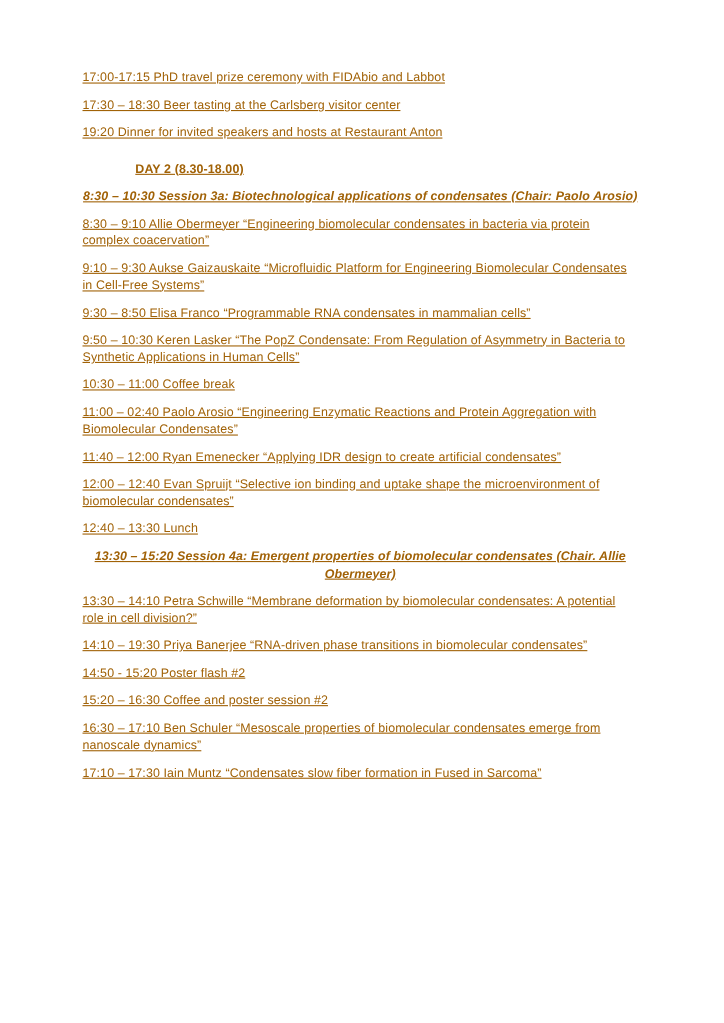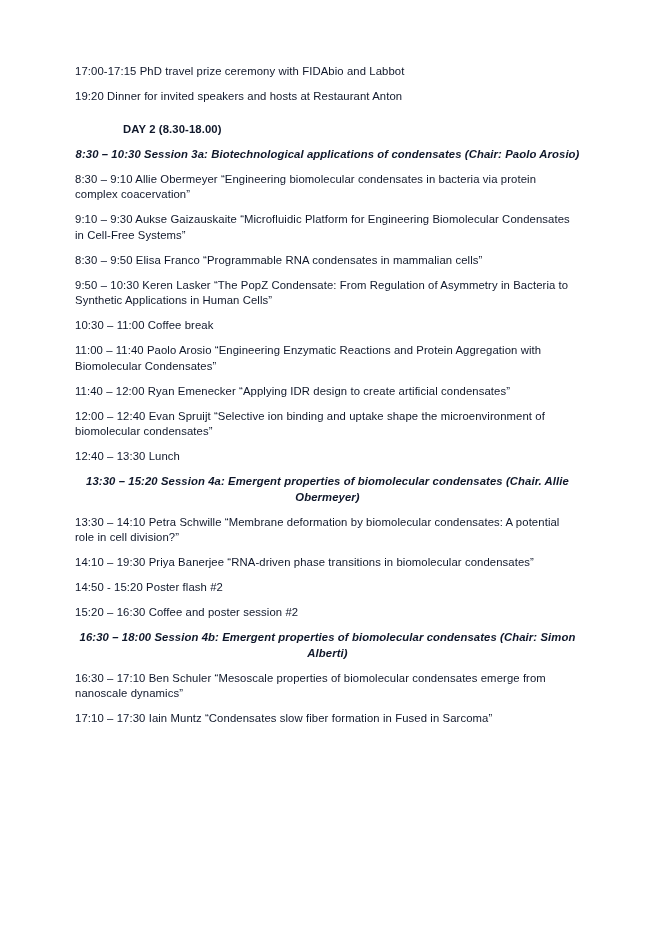--- a/index.html
+++ b/index.html
@@ -38,37 +38,37 @@
   }
   p.session-heading {
     font-weight: bold;
     font-style: italic;
     text-align: center;
   }
 </style>
 </head>
 <body>
 
-<div class="page" style="background: rgb(255, 255, 255); color: #0f172a;">
+<div class="page" style="background: rgb(255, 255, 255); color: #a16207; text-decoration: underline;">
   <div class="content" id="schedule-list">
       <p class="normal">17:00-17:15 PhD travel prize ceremony with FIDAbio and Labbot</p>
+      <p class="normal">17:30 – 18:30 Beer tasting at the Carlsberg visitor center</p>
       <p class="normal">19:20 Dinner for invited speakers and hosts at Restaurant Anton</p>
       <p class="day-heading">DAY 2 (8.30-18.00)</p>
       <p class="session-heading">8:30 – 10:30 Session 3a: Biotechnological applications of condensates (Chair: Paolo Arosio)</p>
       <p class="normal">8:30 – 9:10 Allie Obermeyer “Engineering biomolecular condensates in bacteria via protein complex coacervation”</p>
       <p class="normal">9:10 – 9:30 Aukse Gaizauskaite “Microfluidic Platform for Engineering Biomolecular Condensates in Cell-Free Systems”</p>
-      <p class="normal">8:30 – 9:50 Elisa Franco “Programmable RNA condensates in mammalian cells”</p>
+      <p class="normal">9:30 – 8:50 Elisa Franco “Programmable RNA condensates in mammalian cells”</p>
       <p class="normal">9:50 – 10:30 Keren Lasker “The PopZ Condensate: From Regulation of Asymmetry in Bacteria to Synthetic Applications in Human Cells”</p>
       <p class="normal">10:30 – 11:00 Coffee break</p>
-      <p class="normal">11:00 – 11:40 Paolo Arosio “Engineering Enzymatic Reactions and Protein Aggregation with Biomolecular Condensates”</p>
+      <p class="normal">11:00 – 02:40 Paolo Arosio “Engineering Enzymatic Reactions and Protein Aggregation with Biomolecular Condensates”</p>
       <p class="normal">11:40 – 12:00 Ryan Emenecker “Applying IDR design to create artificial condensates”</p>
       <p class="normal">12:00 – 12:40 Evan Spruijt “Selective ion binding and uptake shape the microenvironment of biomolecular condensates”</p>
       <p class="normal">12:40 – 13:30 Lunch</p>
       <p class="session-heading">13:30 – 15:20 Session 4a: Emergent properties of biomolecular condensates (Chair. Allie Obermeyer)</p>
       <p class="normal">13:30 – 14:10 Petra Schwille “Membrane deformation by biomolecular condensates: A potential role in cell division?”</p>
       <p class="normal">14:10 – 19:30 Priya Banerjee “RNA-driven phase transitions in biomolecular condensates”</p>
       <p class="normal">14:50 - 15:20 Poster flash #2</p>
       <p class="normal">15:20 – 16:30 Coffee and poster session #2</p>
-      <p class="session-heading">16:30 – 18:00 Session 4b: Emergent properties of biomolecular condensates (Chair: Simon Alberti)</p>
       <p class="normal">16:30 – 17:10 Ben Schuler “Mesoscale properties of biomolecular condensates emerge from nanoscale dynamics”</p>
       <p class="normal">17:10 – 17:30 Iain Muntz “Condensates slow fiber formation in Fused in Sarcoma”</p>
     </div>
 </div>
 
 </body></html>

